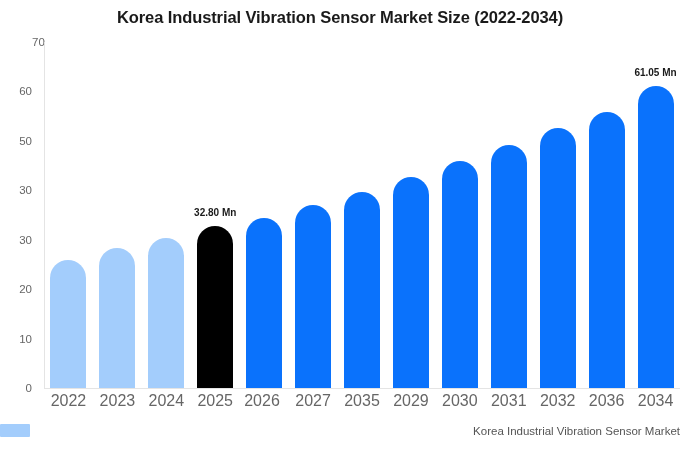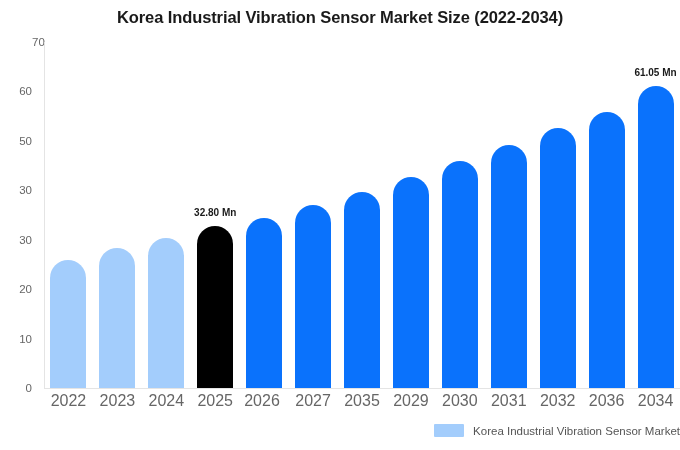--- a/index.html
+++ b/index.html
@@ -110,21 +110,21 @@
     font-size:16px;
     color:#666;
   }
   
   .legend {
     position:absolute;
     left:0;
     top:424px;
     width:680px;
     display:flex;
-    justify-content:flex-end;
+    justify-content:space-between;
     align-items:center;
     gap:9px;
   }
   .legend-swatch {
     width:30px;
     height:13px;
     background:#a3cdfc;
     border-radius:1px;
   }
   .legend-label {

